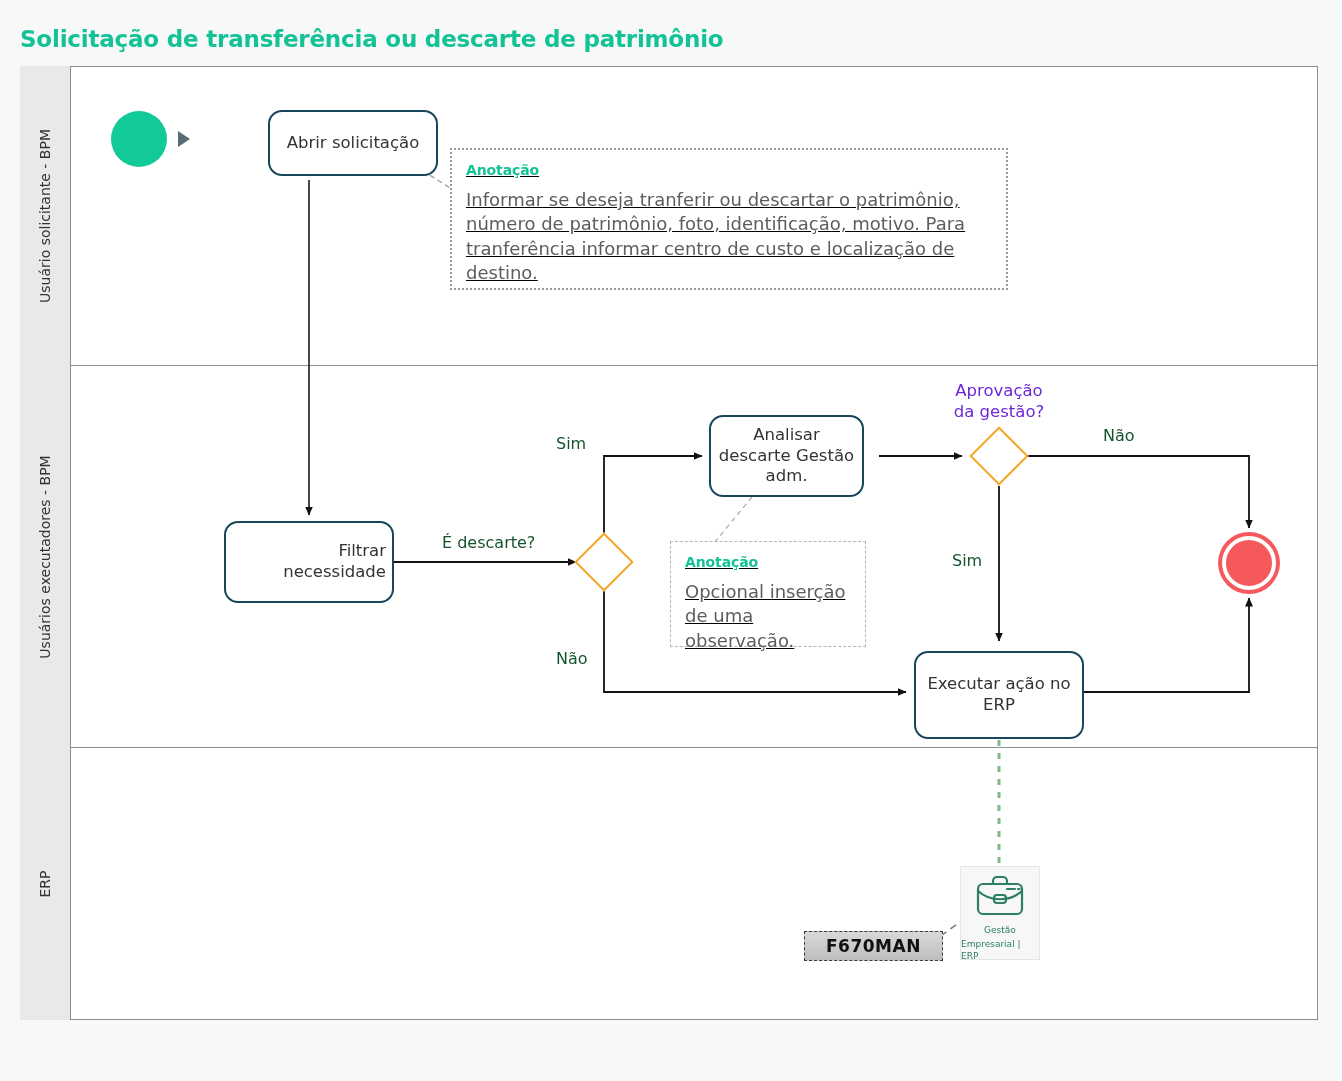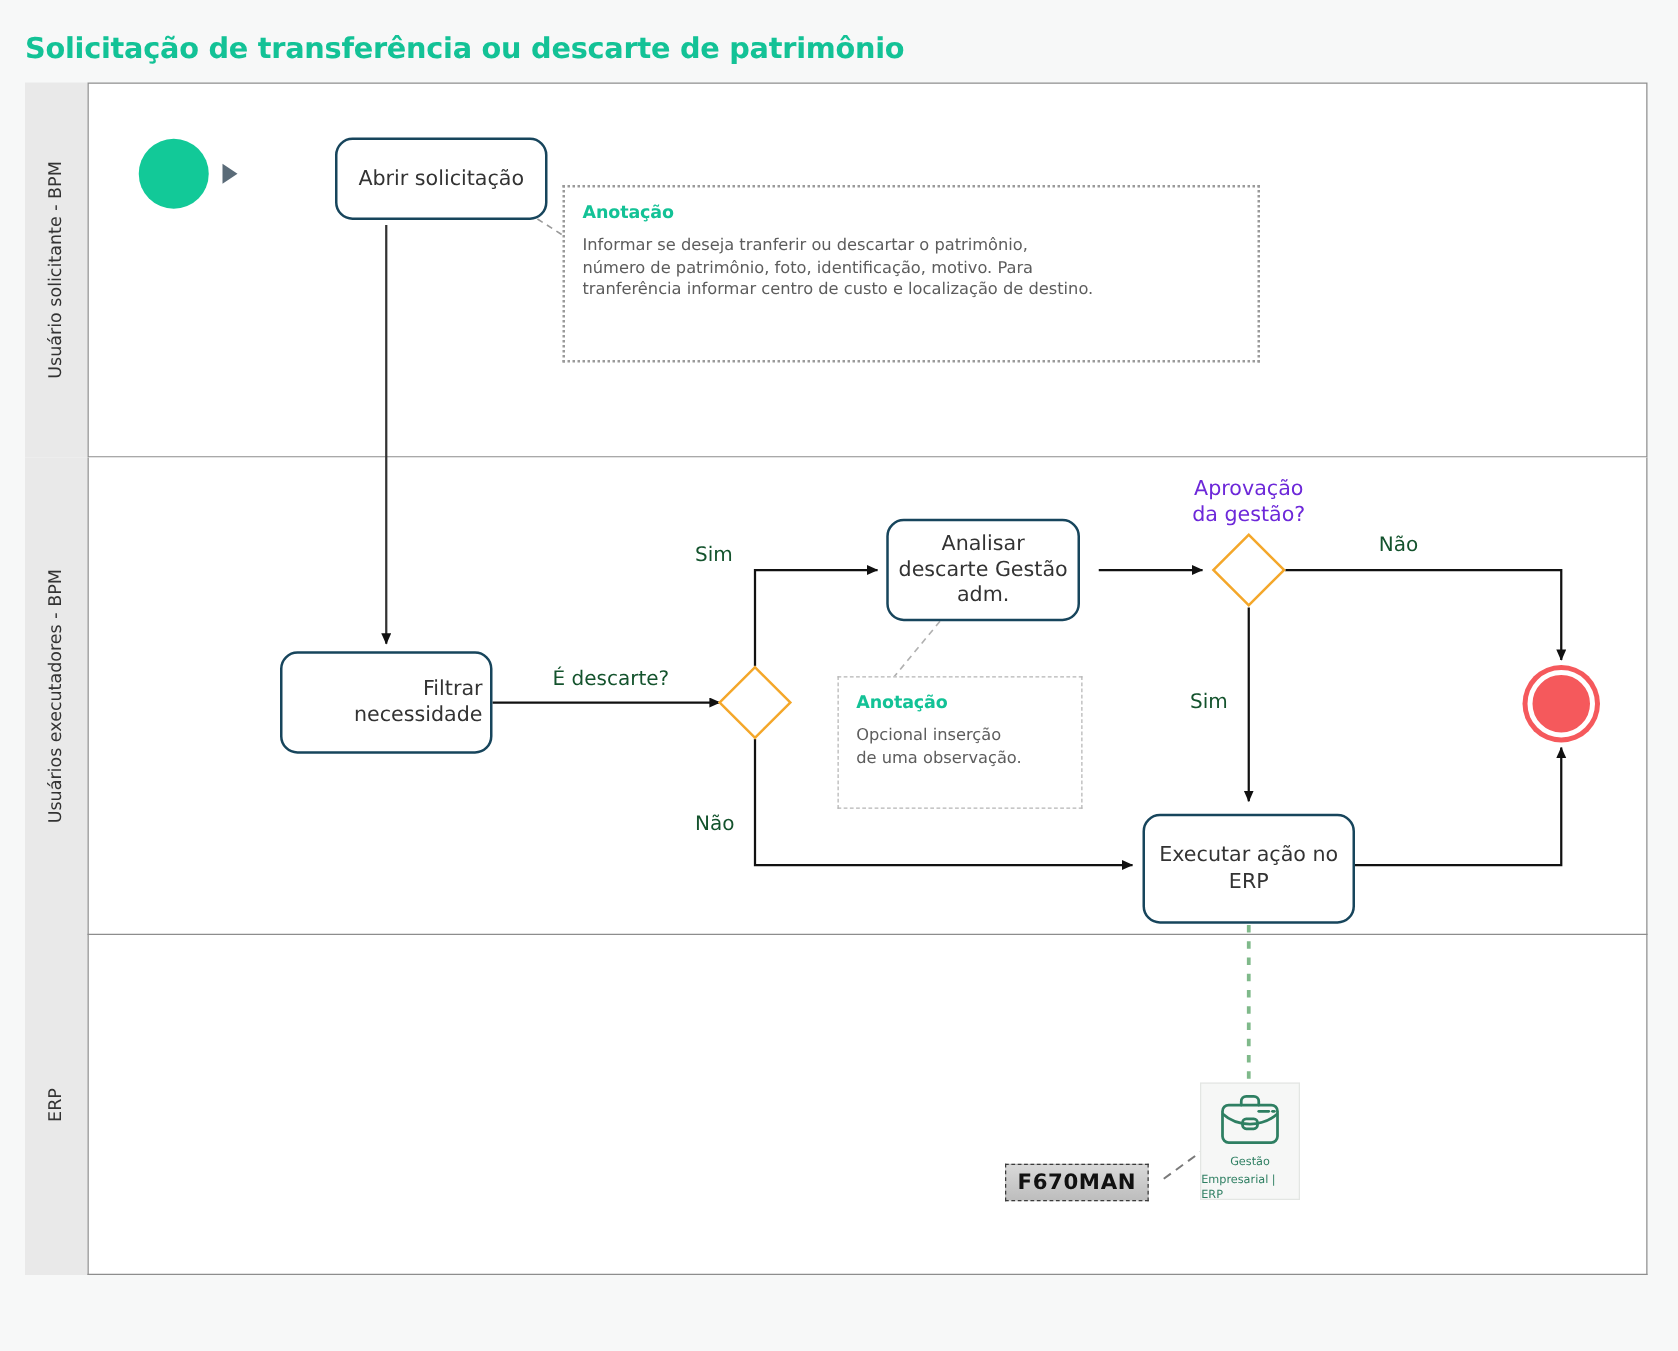--- a/index.html
+++ b/index.html
@@ -88,45 +88,46 @@
   .flow-label{
     position:absolute;
     font-size:16px;color:#14532d;white-space:nowrap;
   }
   
   .anno{
     position:absolute;box-sizing:border-box;
     border:2px dotted #9a9a9a;
     background:#fff;
     padding:12px 14px;
+    text-decoration:underline;
   }
   .anno.thin{border:1px dashed #b5b5b5;}
   .anno-title{
     font-size:14px;font-weight:bold;color:#13c296;
     margin-bottom:10px;letter-spacing:-0.1px;
   }
   .anno-text{
-    font-size:13px;color:#5d5d5d;line-height:1.35;white-space:pre-line;
+    font-size:18px;color:#5d5d5d;line-height:1.35;white-space:pre-line;
   }
   
   #erp-card{
     position:absolute;left:960px;top:866px;
     width:80px;height:94px;
     background:#f6f7f6;
     border:1px solid #e3e6e3;
     box-sizing:border-box;
     display:flex;flex-direction:column;align-items:center;
     padding-top:7px;
   }
   #erp-card .cap{
     font-size:9px;color:#2e7f62;text-align:left;line-height:1.25;margin-top:3px;
   }
   #erp-tag{
     position:absolute;left:804px;top:931px;
-    padding:4px 9px;
+    padding:4px 21px;
     background:linear-gradient(#d9d9d9,#bdbdbd);
     border:1.5px dashed #3b3b3b;
     font-size:17px;font-weight:bold;color:#111;
     letter-spacing:0.5px;
     box-sizing:border-box;
   }
 </style>
 </head>
 <body>
 

